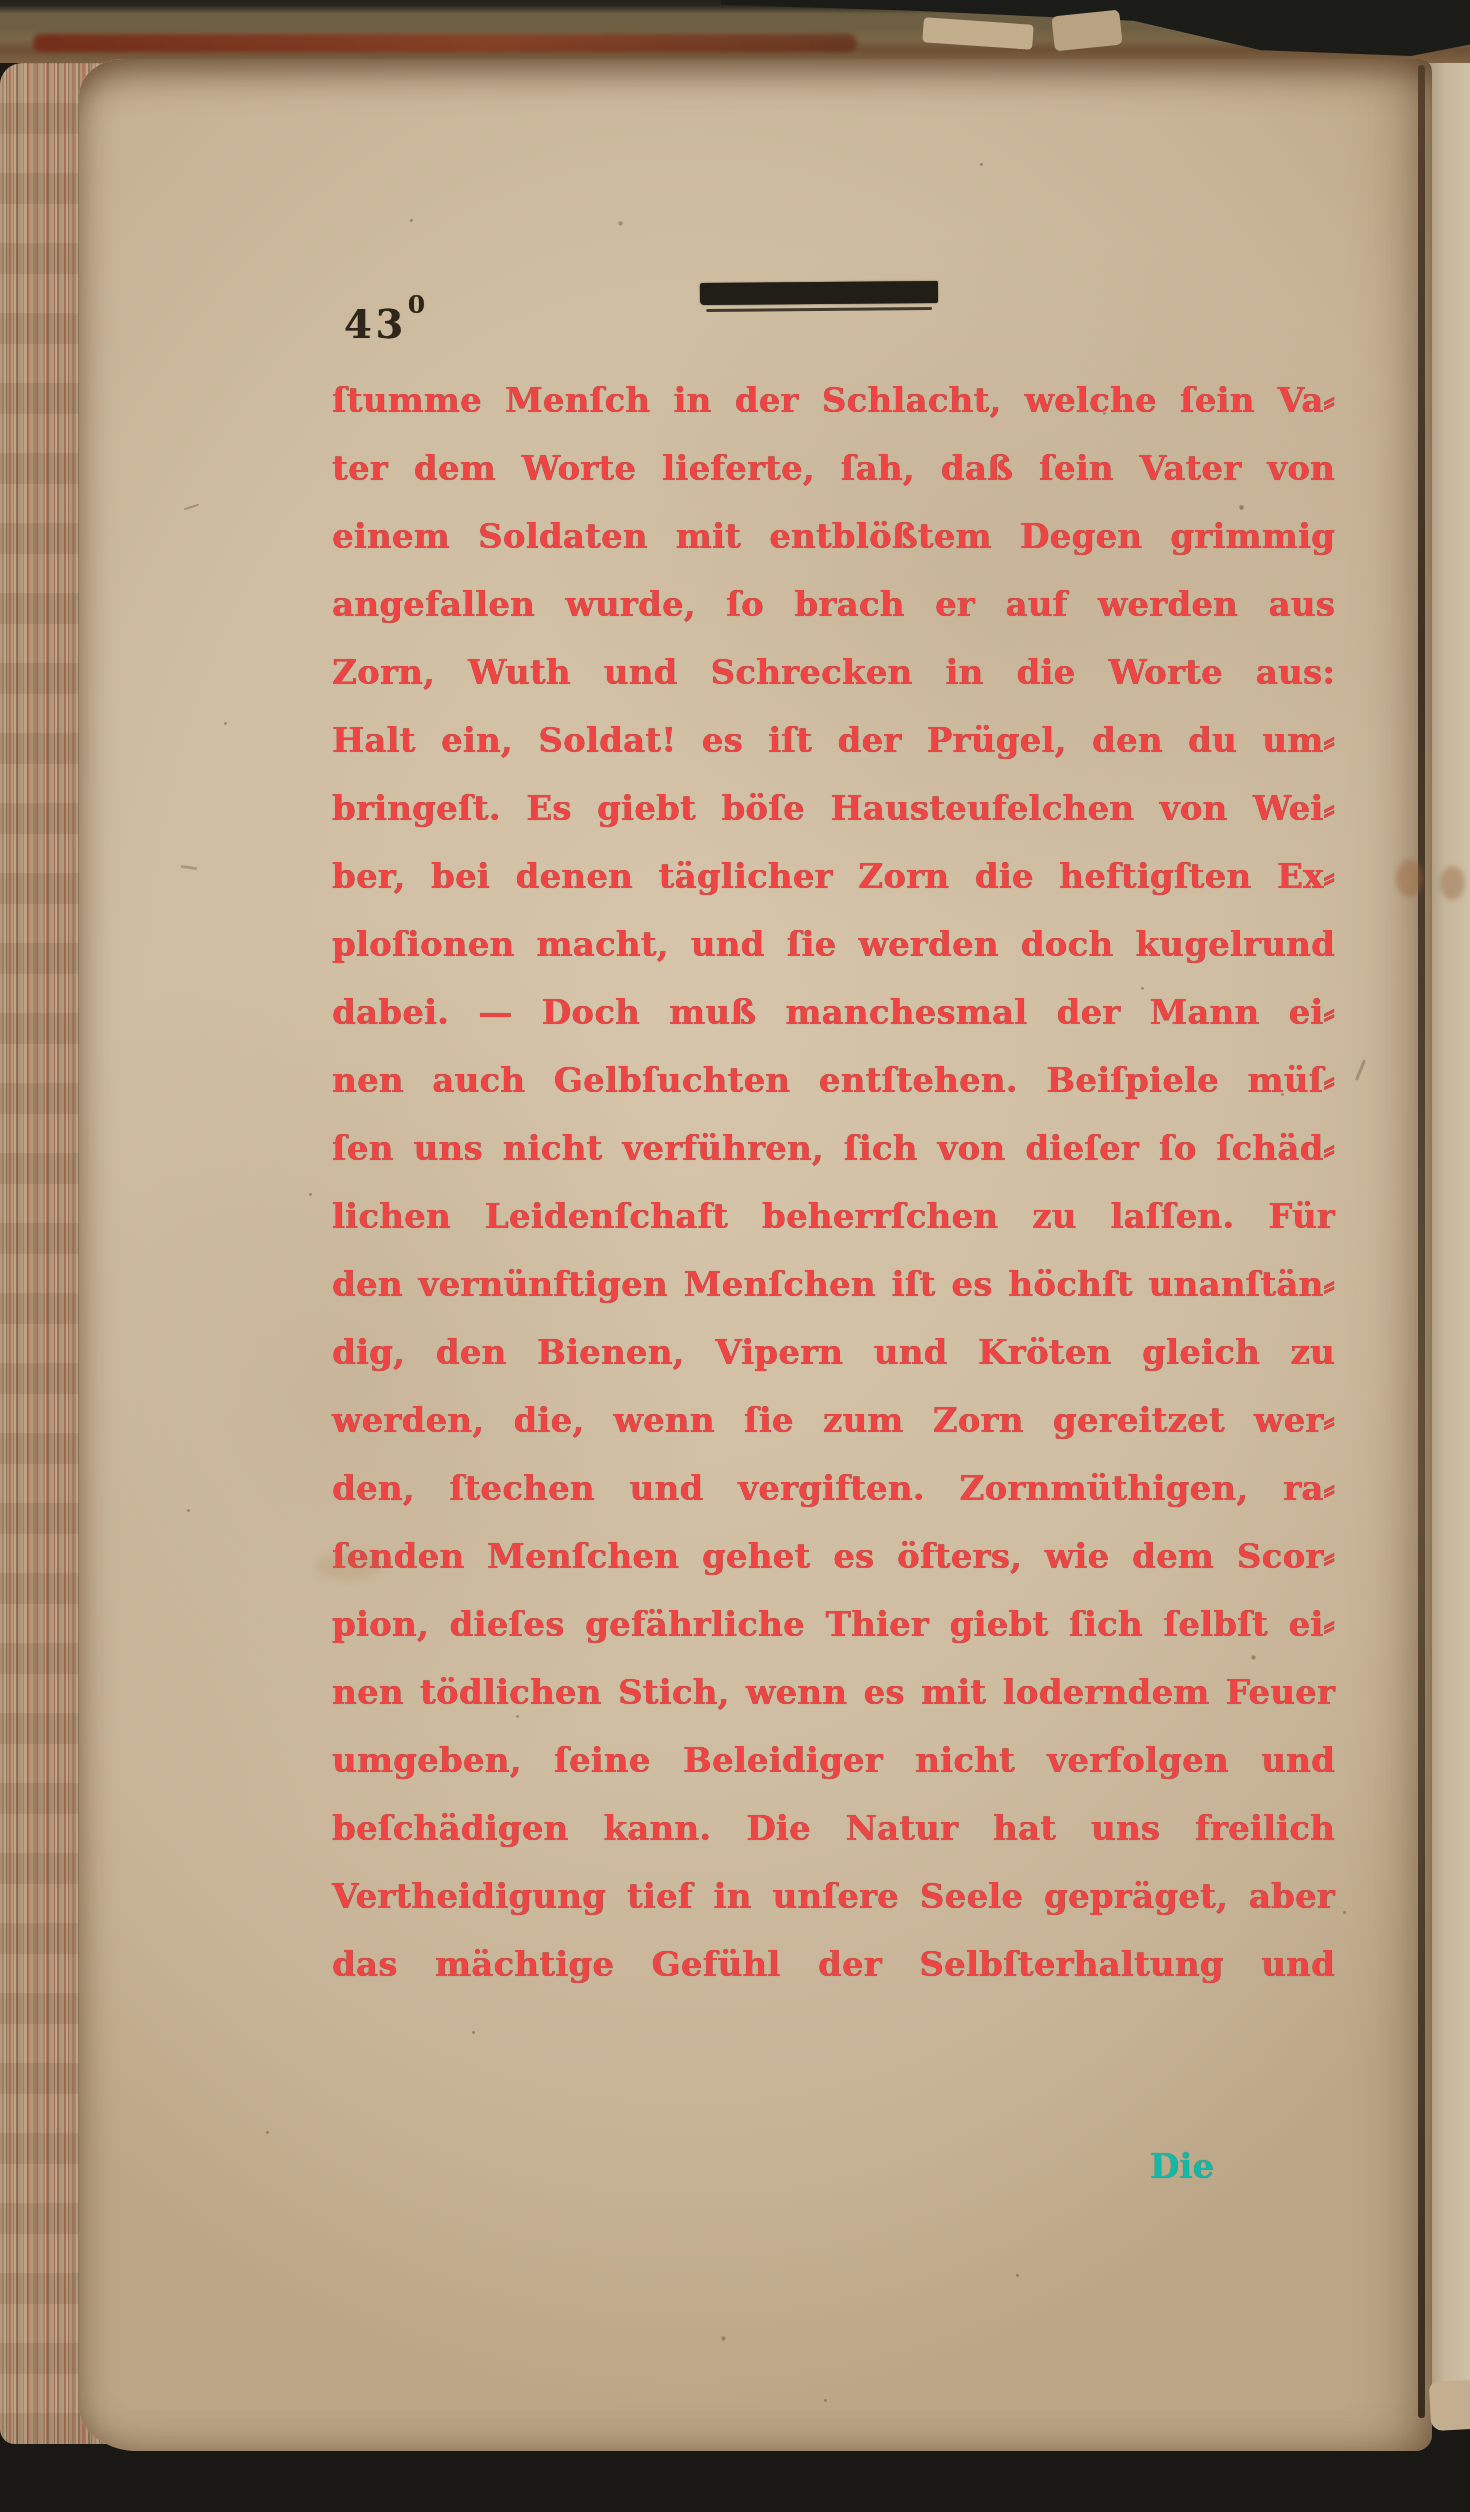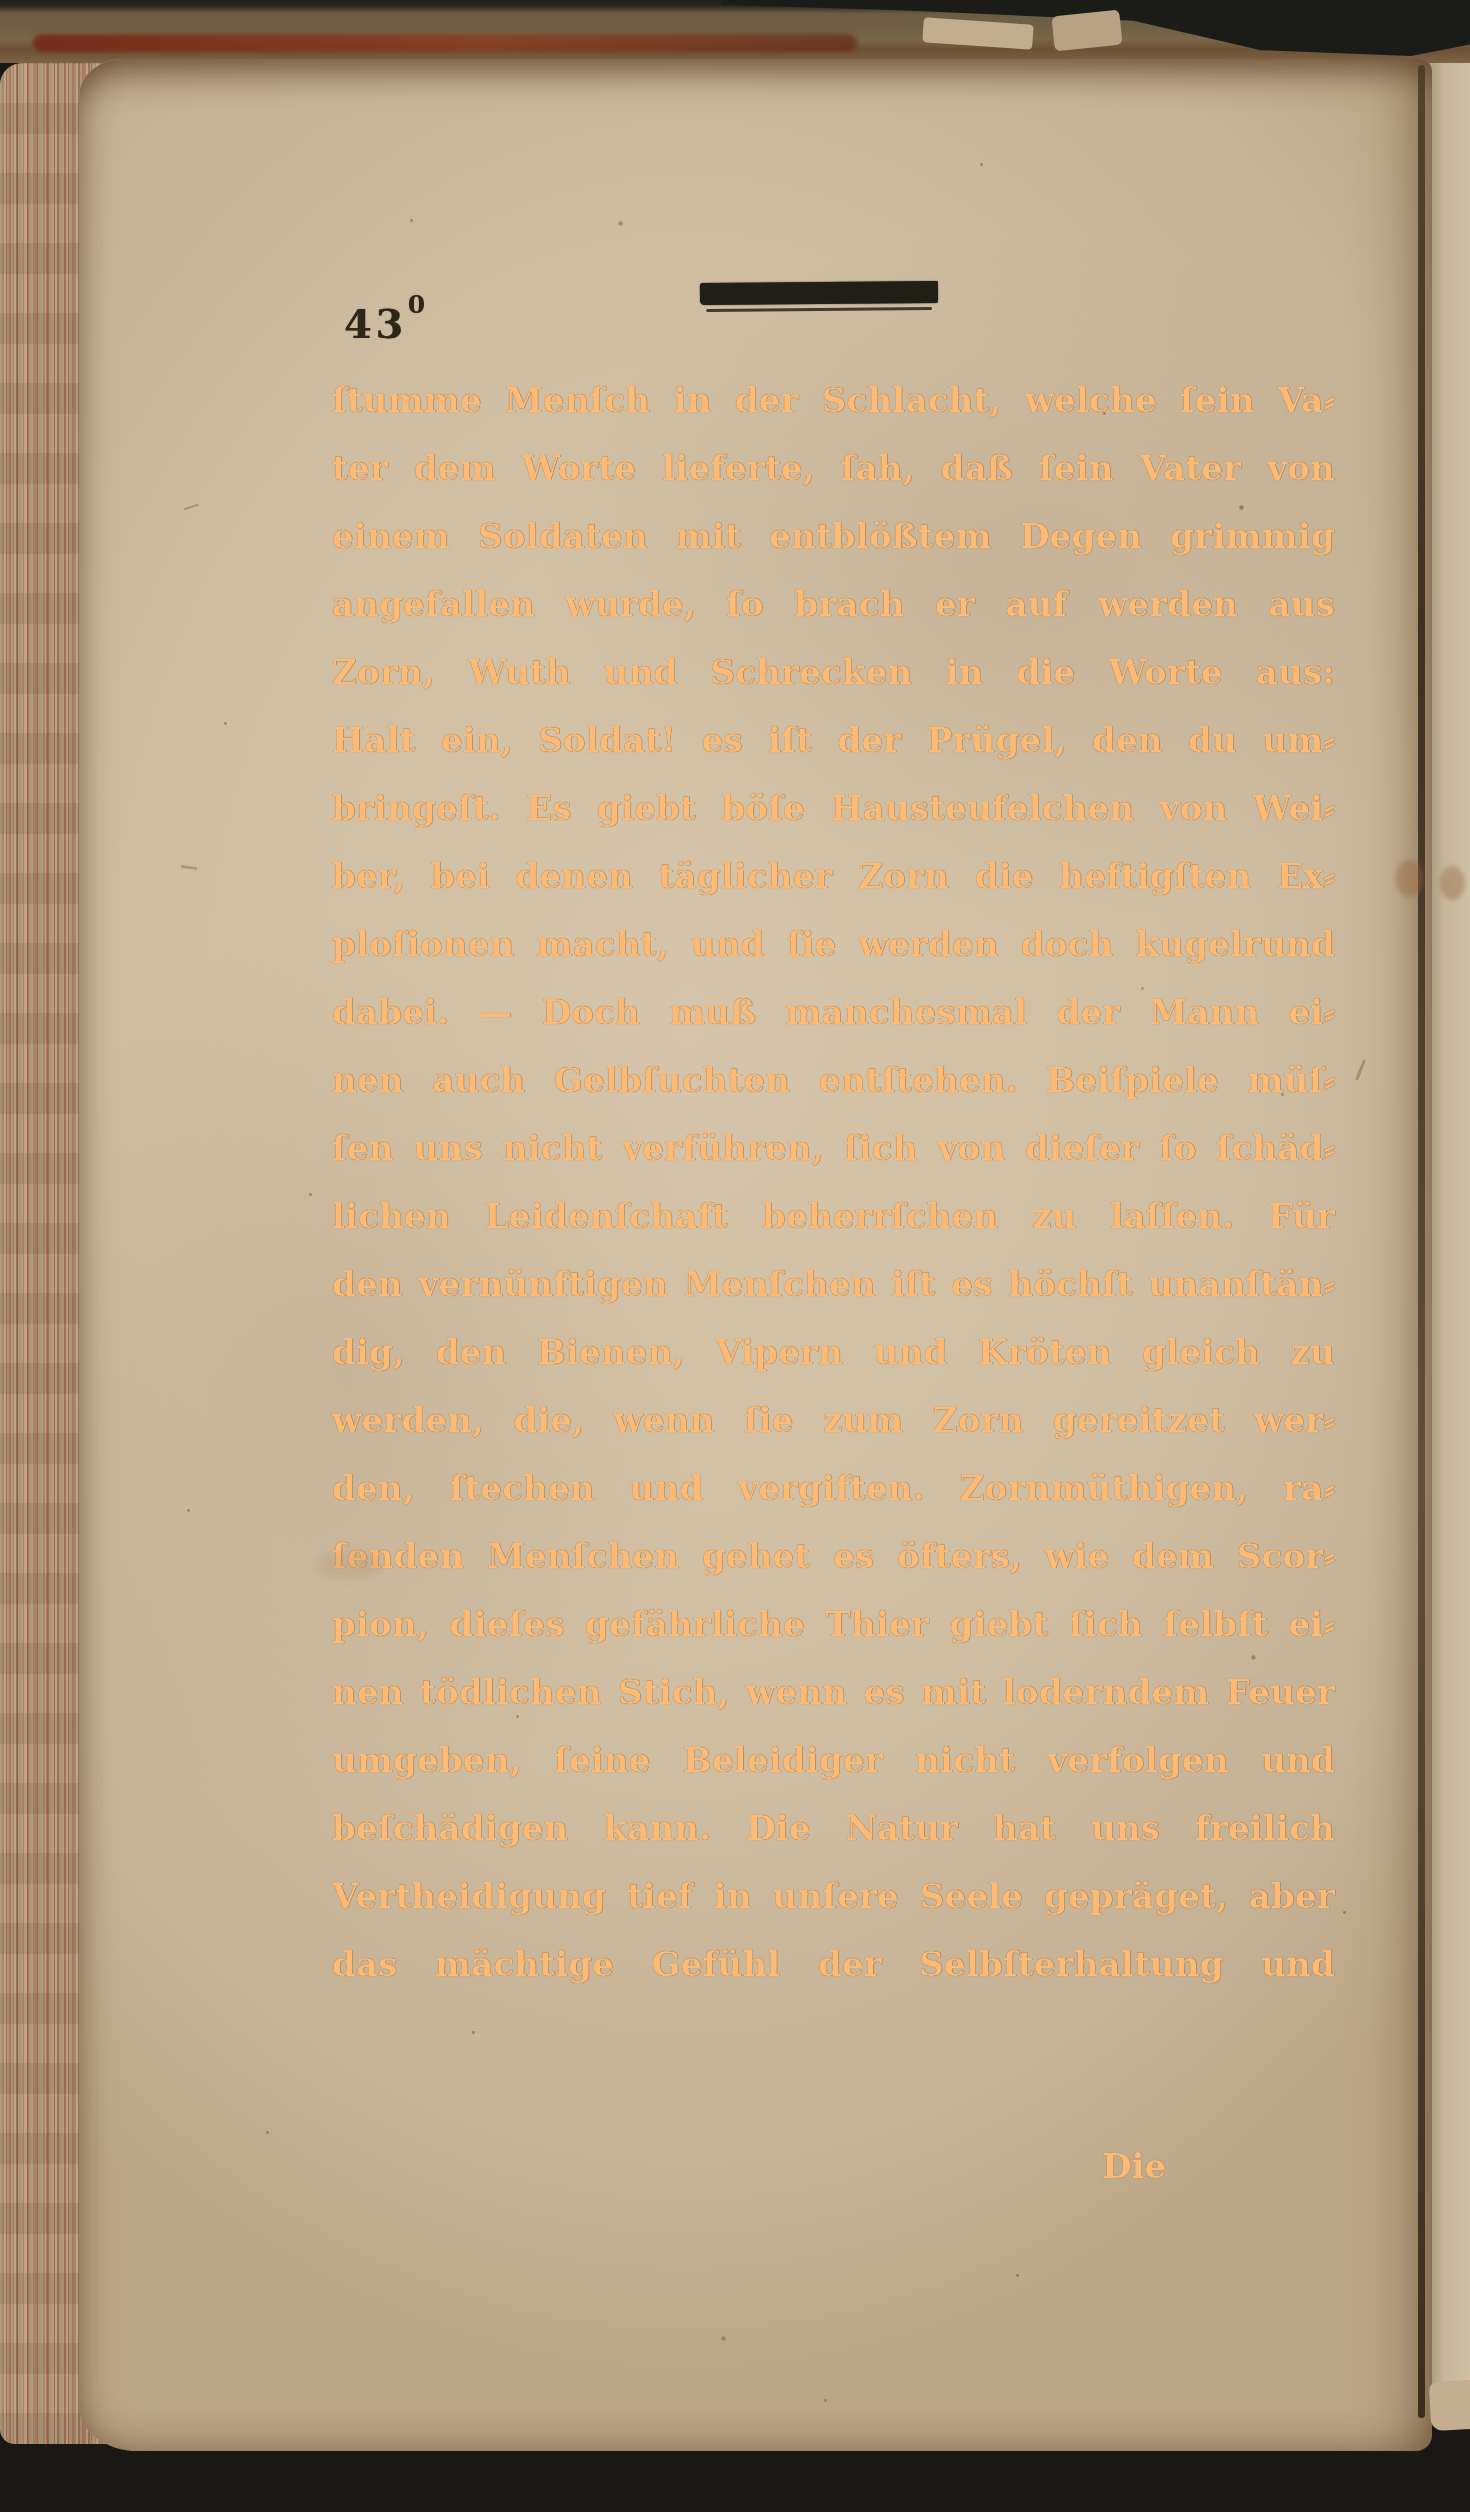--- a/index.html
+++ b/index.html
@@ -73,28 +73,28 @@
   .page-number sup{font-size:25px;position:relative;top:-10.3px;left:0.7px;}
   .header-rule{position:absolute;left:700px;top:282px;width:238px;transform:rotate(-0.5deg);}
   .rule-thick{height:22px;background:#211e18;border-radius:2.9px 1.5px 2.2px 4.4px;box-shadow:0 0 1.5px rgba(33,30,24,.8);}
   .rule-thin{height:3.7px;background:rgba(40,35,27,.85);margin:3.7px 0 0 5.9px;width:calc(100% - 11.8px);border-radius:2.2px;}
   
   .text-block{
     position:absolute;left:332px;top:366px;width:1003px;
   }
   .line{
     height:68px;line-height:68px;
-    font-size:34px;font-weight:700;color:#fdba74;
+    font-size:34px;font-weight:700;color:#ef4444;
     letter-spacing:0.2px;word-spacing:1.5px;
     text-align:justify;text-align-last:justify;
     text-shadow:0 0 0.7px rgba(50,40,25,.6),0.4px 0.4px 0 rgba(50,40,25,.3);
   }
   .catchword{
-    position:absolute;left:1102px;top:2146px;
-    font-size:34px;font-weight:700;color:#fdba74;
+    position:absolute;left:1150px;top:2146px;
+    font-size:34px;font-weight:700;color:#14b8a6;
     text-shadow:0 0 0.7px rgba(50,40,25,.6);
   }
   
   .mark-a{position:absolute;left:184px;top:506px;width:14.7px;height:2.2px;background:rgba(100,80,58,.4);transform:rotate(-18deg);}
   .mark-b{position:absolute;left:181px;top:866px;width:16px;height:2.9px;background:rgba(100,80,58,.35);transform:rotate(8deg);}
   .mark-c{position:absolute;left:1359px;top:1059px;width:2.9px;height:22px;background:rgba(105,85,60,.4);transform:rotate(22deg);border-radius:1.5px;}
   .stain-a{position:absolute;left:1396px;top:860px;width:26.5px;height:37px;border-radius:50%;background:rgba(150,100,60,.45);filter:blur(2.9px);}
   .stain-b{position:absolute;left:1440px;top:866px;width:25px;height:34px;border-radius:50%;background:rgba(148,98,58,.4);filter:blur(2.9px);}
   .stain-c{position:absolute;left:316px;top:1552px;width:66px;height:29px;border-radius:50%;background:rgba(150,110,70,.14);filter:blur(3.7px);}
   .speckles{

